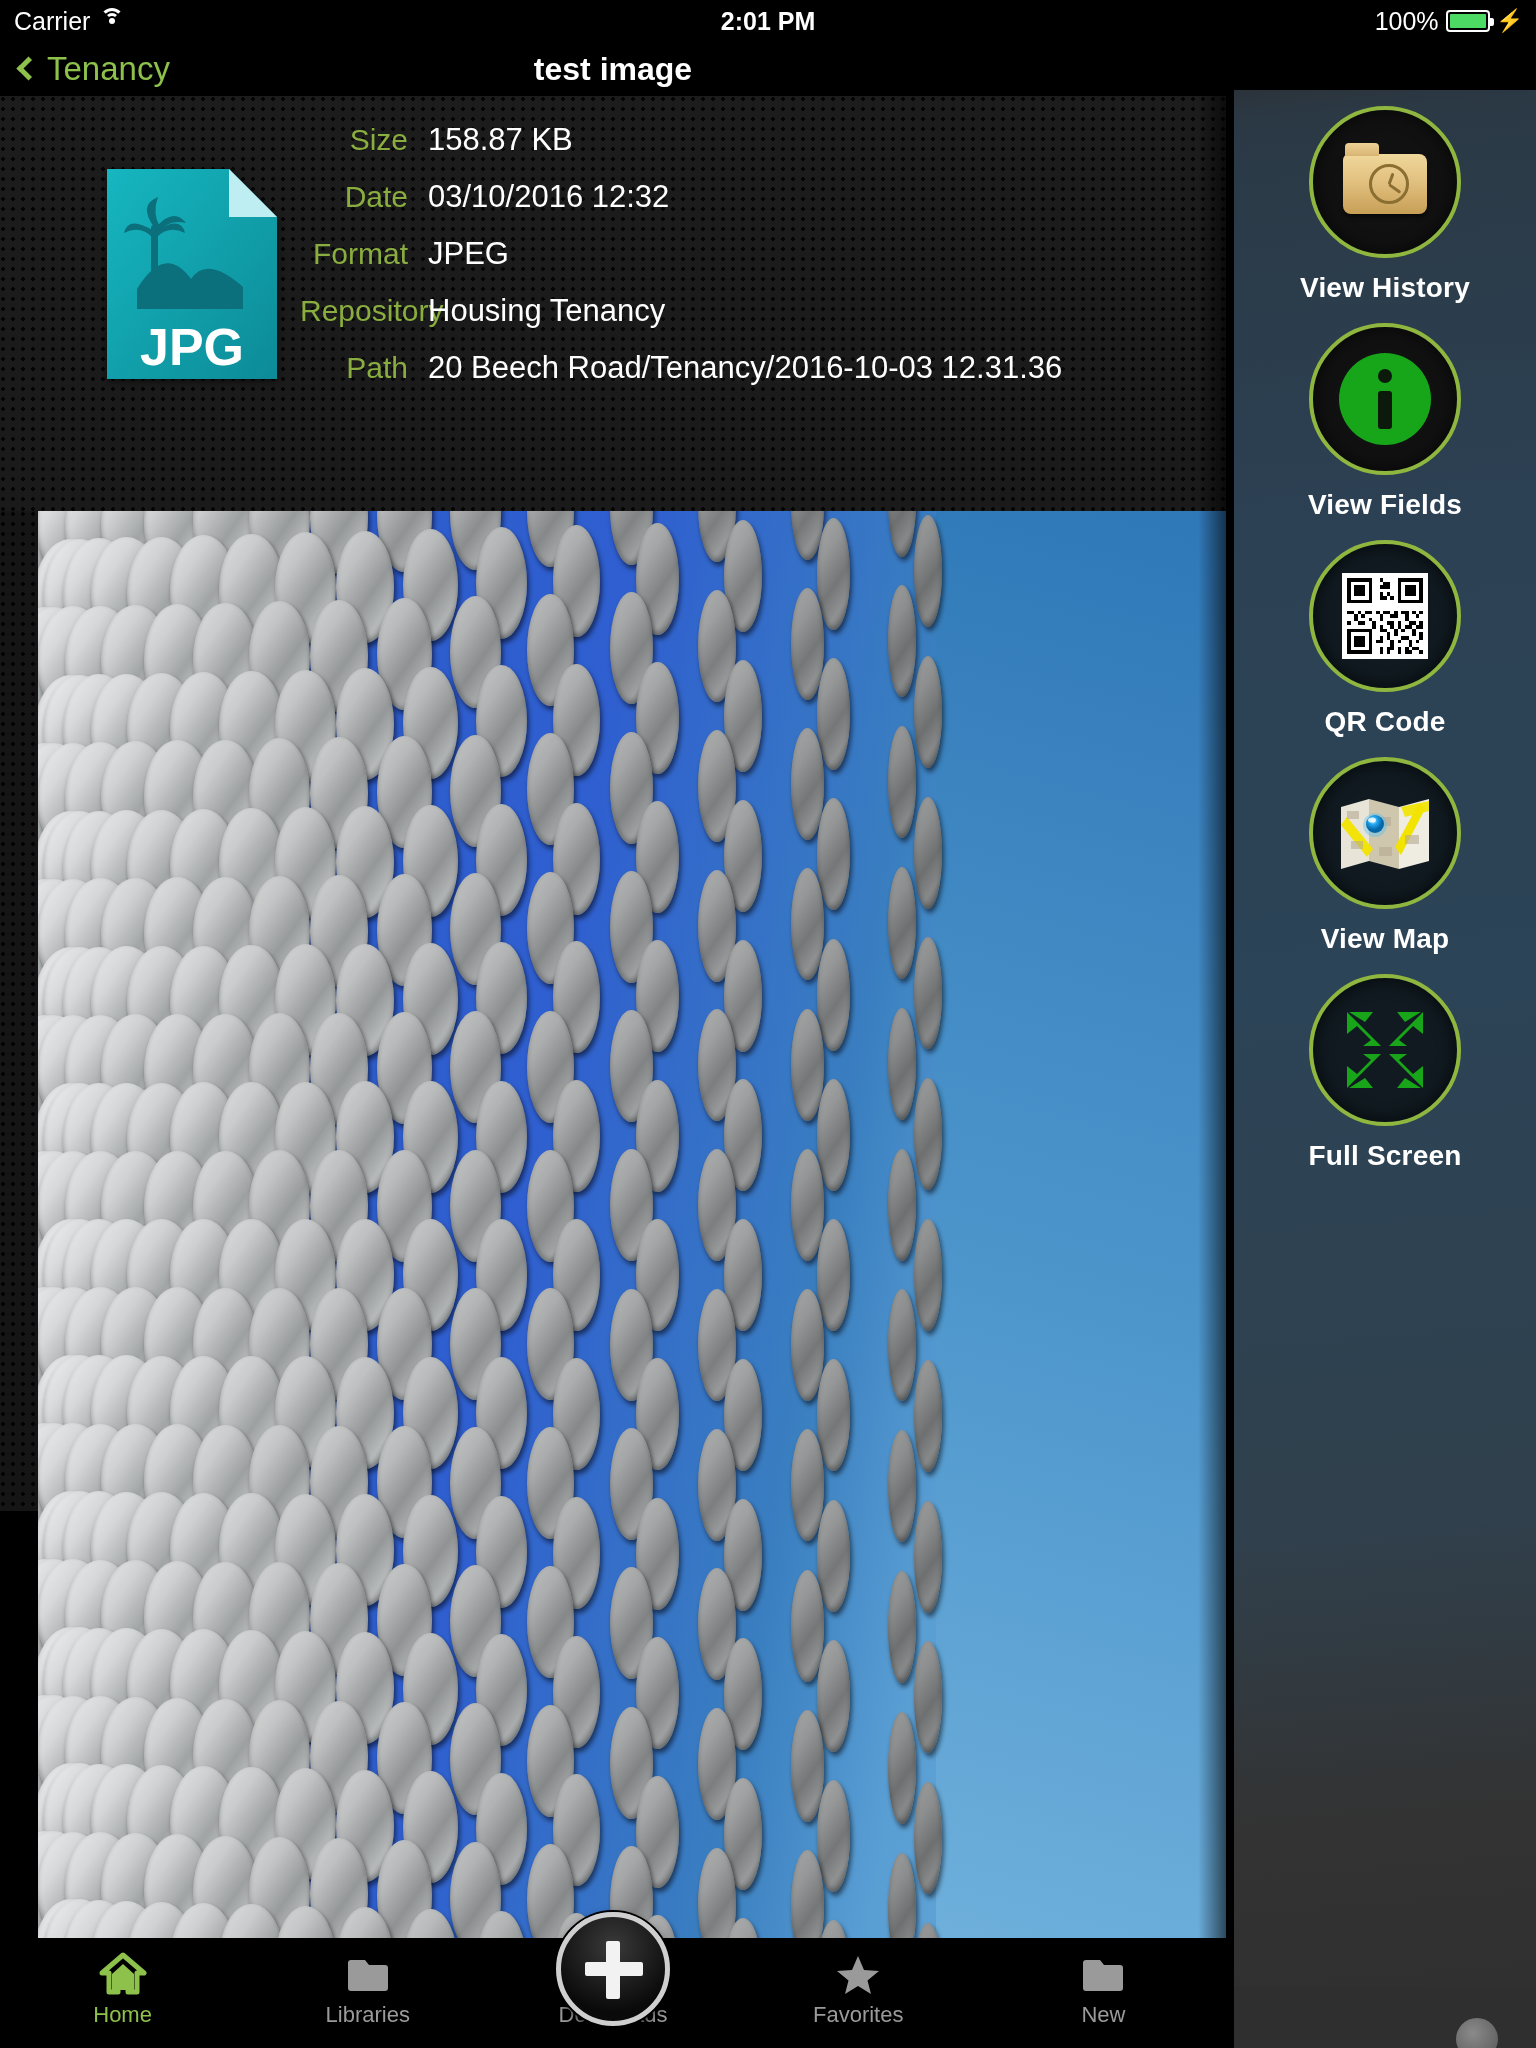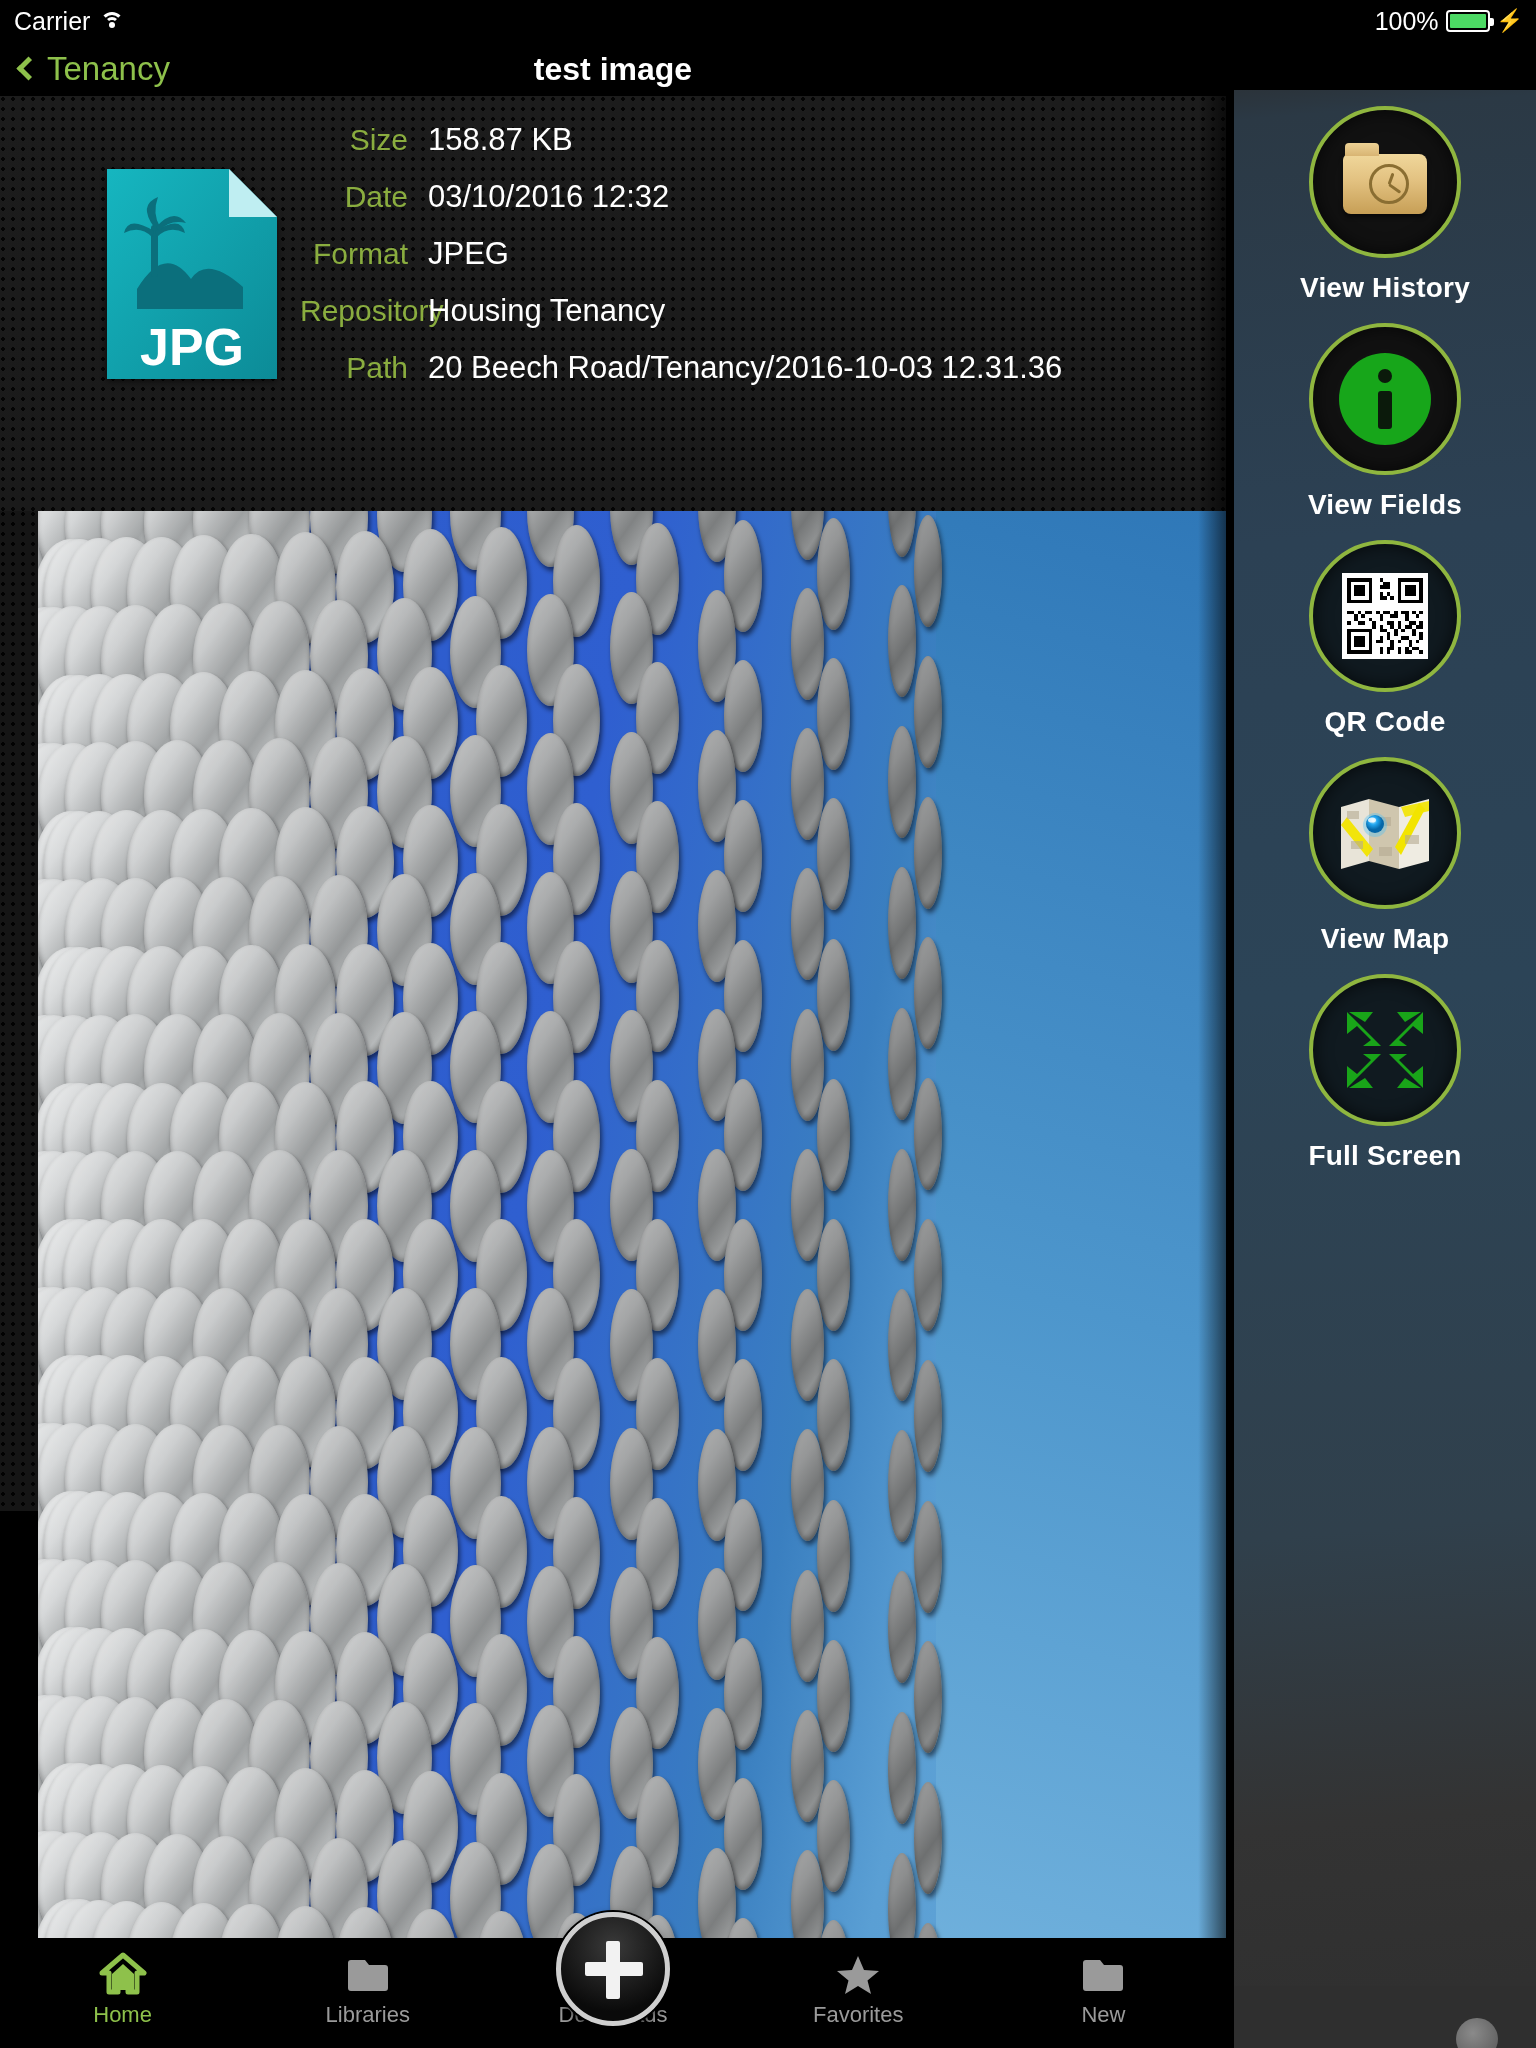--- a/index.html
+++ b/index.html
@@ -13,21 +13,21 @@
 
   
   #base { position:absolute; inset:0; width:1536px; height:2048px; background:#000; }
 
   
   .statusbar {
     position:absolute; left:0; top:0; width:1536px; height:42px;
     background:#000; color:#fff; font-size:25px;
     display:flex; align-items:center;
   }
-  .sb-left { position:absolute; left:14px; display:flex; align-items:center; gap:9px; }
+  .sb-left { position:absolute; left:14px; display:flex; align-items:flex-start; gap:9px; }
   .sb-center { position:absolute; left:0; width:1536px; text-align:center; font-weight:600; }
   .sb-right { position:absolute; right:12px; display:flex; align-items:center; gap:7px; }
   .wifi-ico { width:26px; height:20px; position:relative; display:inline-block; }
   .wifi-ico i { position:absolute; border:3px solid #fff; border-bottom-color:transparent;
                 border-left-color:transparent; border-right-color:transparent; border-radius:50%; }
   .wifi-ico i:nth-child(1){ width:24px;height:24px; left:1px; top:1px; }
   .wifi-ico i:nth-child(2){ width:14px;height:14px; left:6px; top:6px; }
   .wifi-ico i:nth-child(3){ width:6px;height:6px; left:10px; top:11px; background:#fff;
                             border-radius:50%; border:none; }
   .batt { width:44px; height:22px; border:2px solid #fff; border-radius:4px; position:relative; padding:2px; }
@@ -236,20 +236,21 @@
 
     <div class="statusbar">
       <div class="sb-left">
         <span>Carrier</span>
         <span class="wifi-ico">
             <i></i>
             <i></i>
             <i></i>
           </span>
       </div>
+      <div class="sb-center">2:01 PM</div>
       <div class="sb-right">
         <span>100%</span>
         <span class="batt">
             <em></em>
           </span>
         <span class="bolt">⚡</span>
       </div>
     </div>
 
     <div class="navbar">

